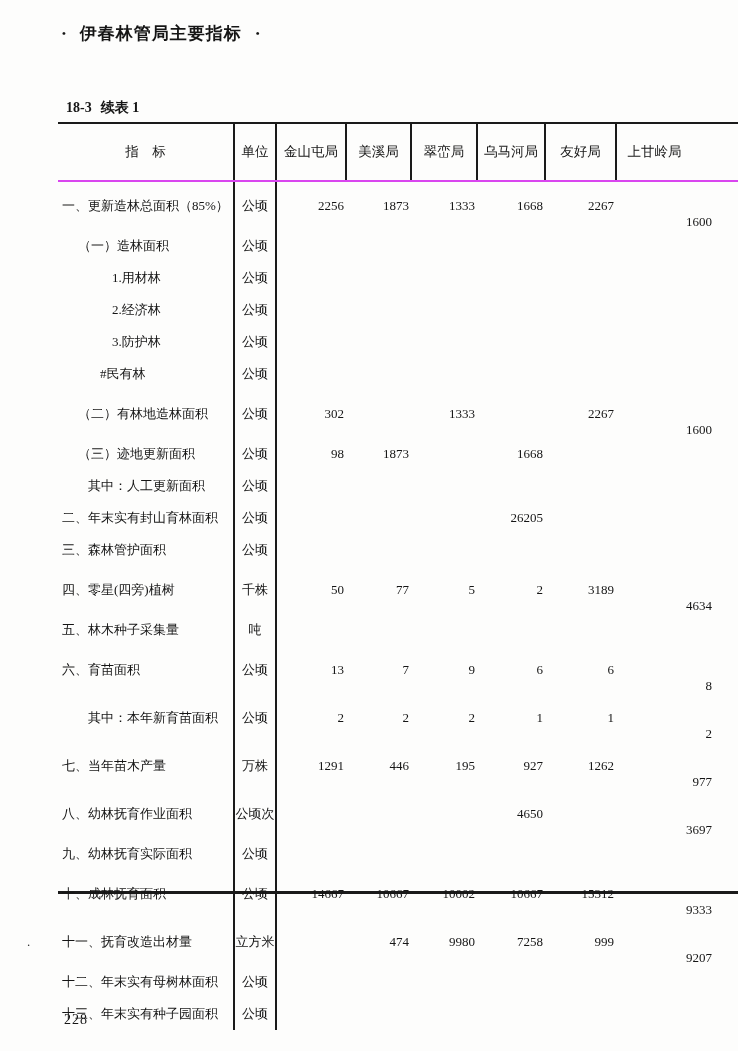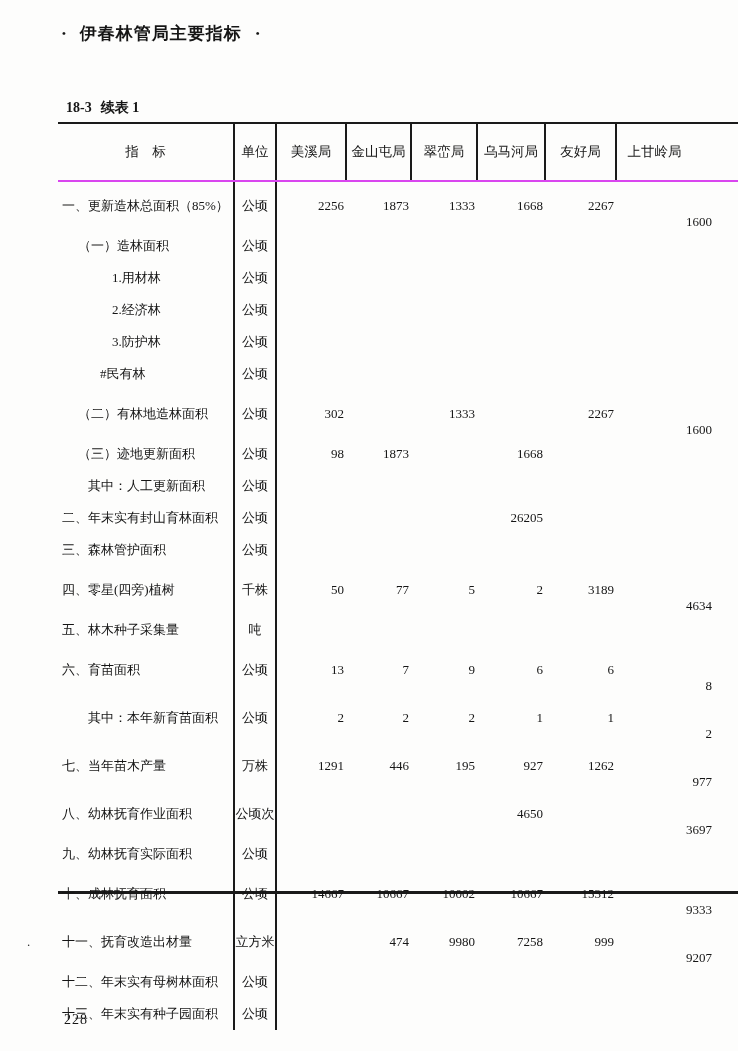--- a/index.html
+++ b/index.html
@@ -77,22 +77,22 @@
 </div>
 
 <div class="table-label">
   <span>18-3</span><span class="cont">续表 1</span>
 </div>
 
 <div class="ind-table">
   <div class="thead grid-row">
     <div class="hcell bline">指　标</div>
     <div class="hcell bline">单位</div>
+    <div class="hcell bline">金山屯局</div>
     <div class="hcell bline">美溪局</div>
-    <div class="hcell bline">金山屯局</div>
     <div class="hcell bline">翠峦局</div>
     <div class="hcell bline">乌马河局</div>
     <div class="hcell bline">友好局</div>
     <div class="hcell last">上甘岭局</div>
   </div>
   <div class="tbody" id="tbody">
       <div class="trow">
         <div class="label-cell ind-0">一、更新造林总面积（85%）</div>
         <div class="unit-cell">公顷</div>
         <div class="value-cell">2256</div>

